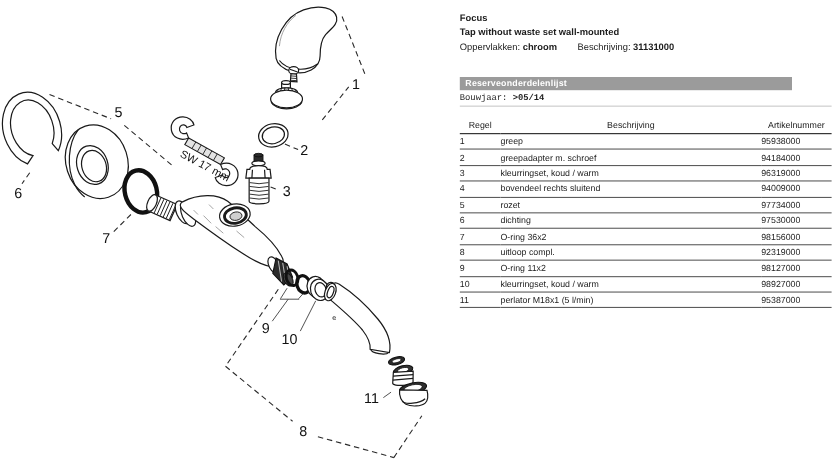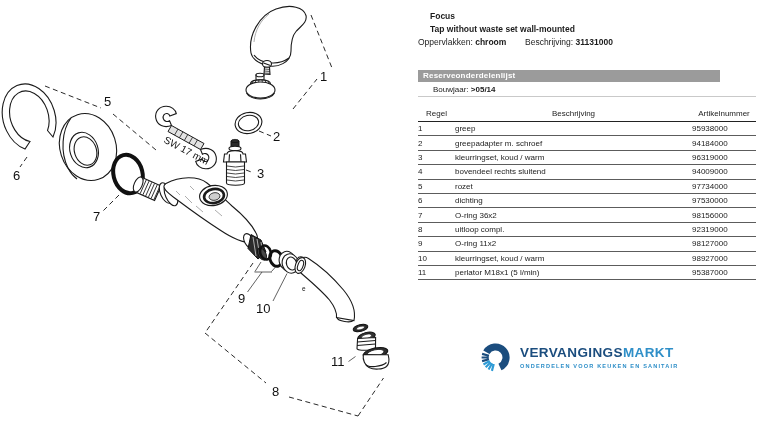--- a/index.html
+++ b/index.html
@@ -11,28 +11,28 @@
   .callout{font-size:13px;}
   .sketch{stroke:#1a1a1a;stroke-width:1.1;fill:#fff;}
   .sketchline{stroke:#1a1a1a;stroke-width:1.1;fill:none;}
   .thin{stroke:#3a3a3a;stroke-width:.8;fill:none;}
   .dash{stroke:#2a2a2a;stroke-width:1;fill:none;stroke-dasharray:5 3.5;}
   .oring{stroke:#111;fill:none;}
   .hatch{stroke:#1a1a1a;stroke-width:.8;fill:none;}
   .shade{stroke:#8a8a8a;stroke-width:.7;fill:none;}
   
   .right{position:absolute;left:418px;top:0;width:338px;}
-  .hline{font-size:8.5px;font-weight:bold;position:absolute;left:12px;white-space:nowrap;}
+  .hline{font-size:8.5px;font-weight:bold;position:absolute;left:0;white-space:nowrap;}
   .metaline{position:absolute;left:0;top:37px;font-size:8.5px;white-space:nowrap;}
   .metaline b{font-weight:bold;margin-top:48px;}
   .meta2{position:absolute;left:107px;top:0;}
   .graybar{position:absolute;left:0;top:70px;width:302px;height:12px;background:#9b9b9b;
            color:#fff;font-size:8px;font-weight:bold;line-height:12px;padding-left:5px;
            box-sizing:border-box;letter-spacing:.2px;}
-  .bouwjaar{position:absolute;left:15px;top:85px;font-size:8px;}
+  .bouwjaar{position:absolute;left:0;top:85px;font-size:8px;font-family:Liberation Mono, monospace;}
   .bouwjaar b{font-weight:bold;}
   .lightrule{position:absolute;left:0;top:96px;width:338px;border-top:1px solid #c9c9c9;}
   .tablewrap{position:absolute;left:0;top:105px;width:338px;}
   table{border-collapse:collapse;width:338px;table-layout:fixed;}
   col.c1{width:37px;} col.c2{width:237px;} col.c3{width:64px;}
   th{font-size:8px;font-weight:normal;text-align:center;height:16px;vertical-align:middle;
      border-bottom:1.5px solid #222;padding:0;margin-left:48px;}
   td{font-size:8px;height:13.4px;vertical-align:middle;border-bottom:1px solid #5c5c5c;
      padding:0;white-space:nowrap;overflow:hidden;}
   
@@ -288,31 +288,14 @@
             <tr>
               <td>11</td>
               <td>perlator M18x1 (5 l/min)</td>
               <td>95387000</td>
             </tr>
           </tbody>
       </table>
     </div>
   </div>
 
-  <div class="logo">
-    <svg width="37" height="37" viewBox="0 0 44 44">
-      <path d="M 11.17,15.75 A 12.5,12.5 0 1 1 27.28,33.33" fill="none" stroke="#1b4d7e" stroke-width="8.5"></path>
-      <g stroke="#1b4d7e" stroke-width="2.6">
-        <path d="M 14.27,19.93 L 6.06,17.73 M 14,22 L 5.5,22 M 14.27,24.07 L 6.06,26.27"></path>
-      </g>
-      <g stroke="#2e9bd6" stroke-width="2.6">
-        <path d="M 15.07,26 L 7.71,30.25 M 16.34,27.66 L 10.33,33.67 M 18,28.93 L 13.75,36.29 M 19.93,29.73 L 17.73,37.94"></path>
-      </g>
-    </svg>
-    <div class="logotext">
-      <div class="brand">
-        <span class="p1">VERVANGINGS</span><span class="p2">MARKT</span>
-      </div>
-      <div class="tagline">ONDERDELEN VOOR KEUKEN EN SANITAIR</div>
-    </div>
-  </div>
 
 </div>
 
 </body></html>

